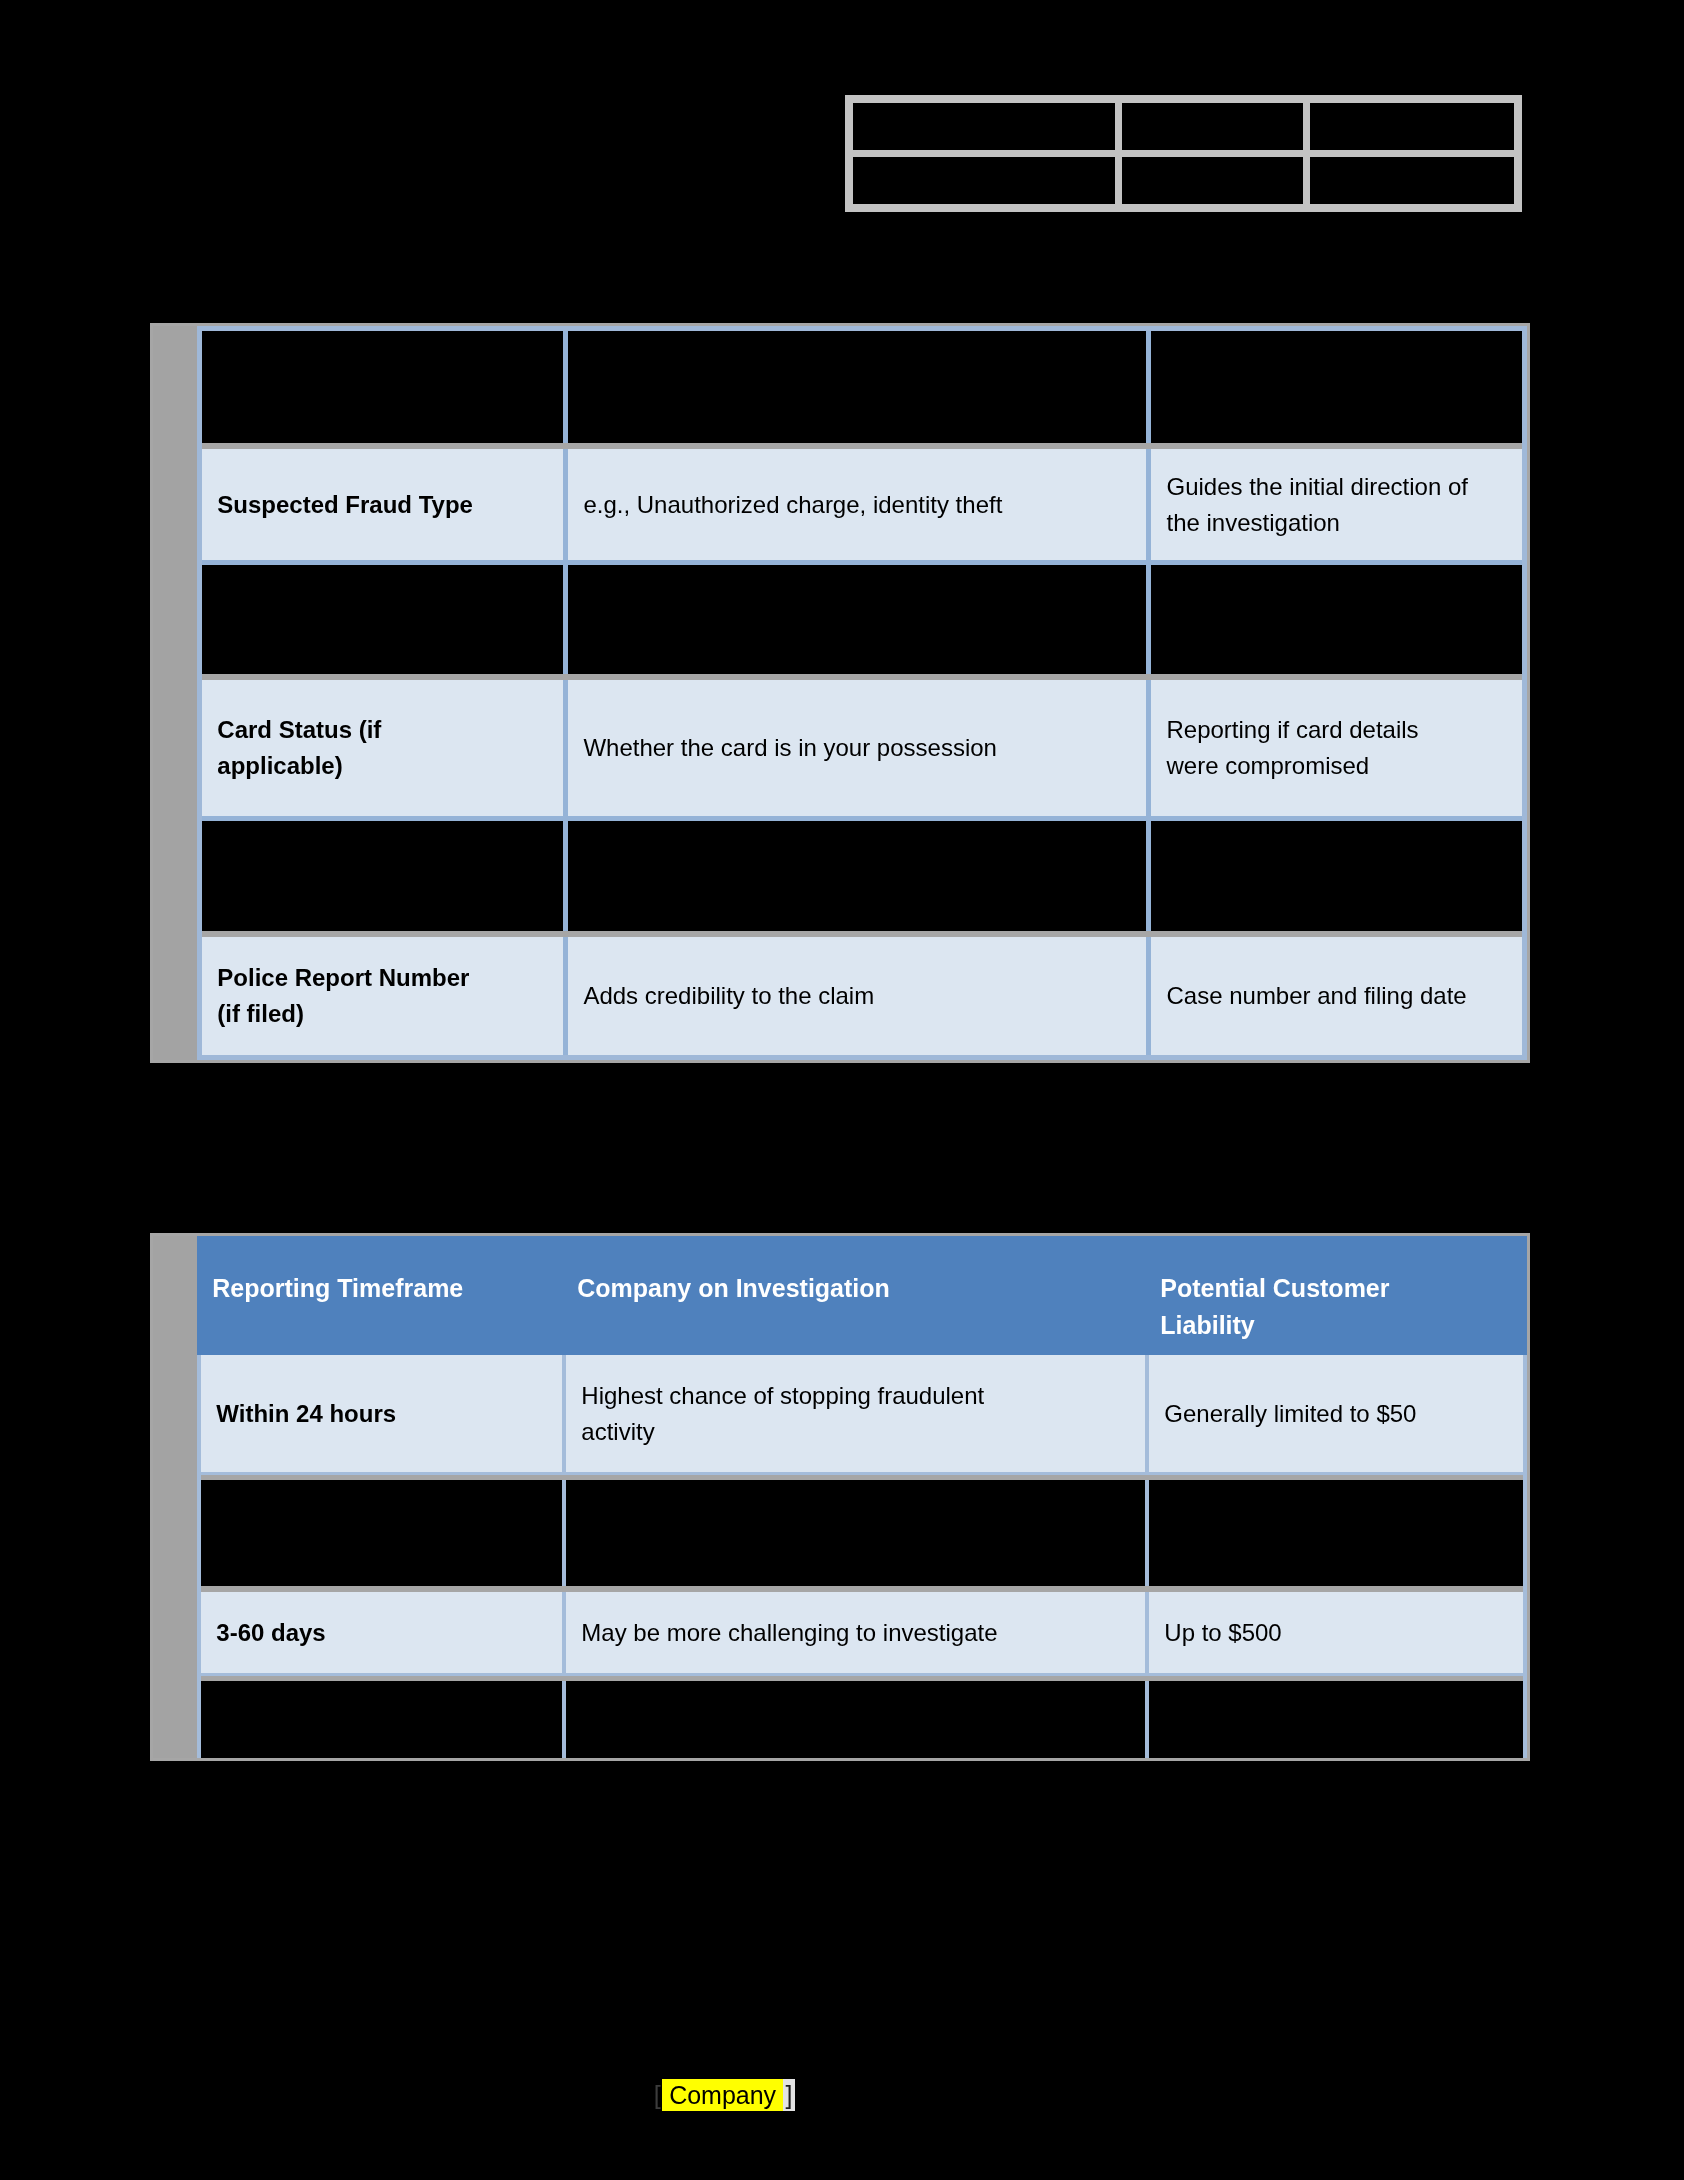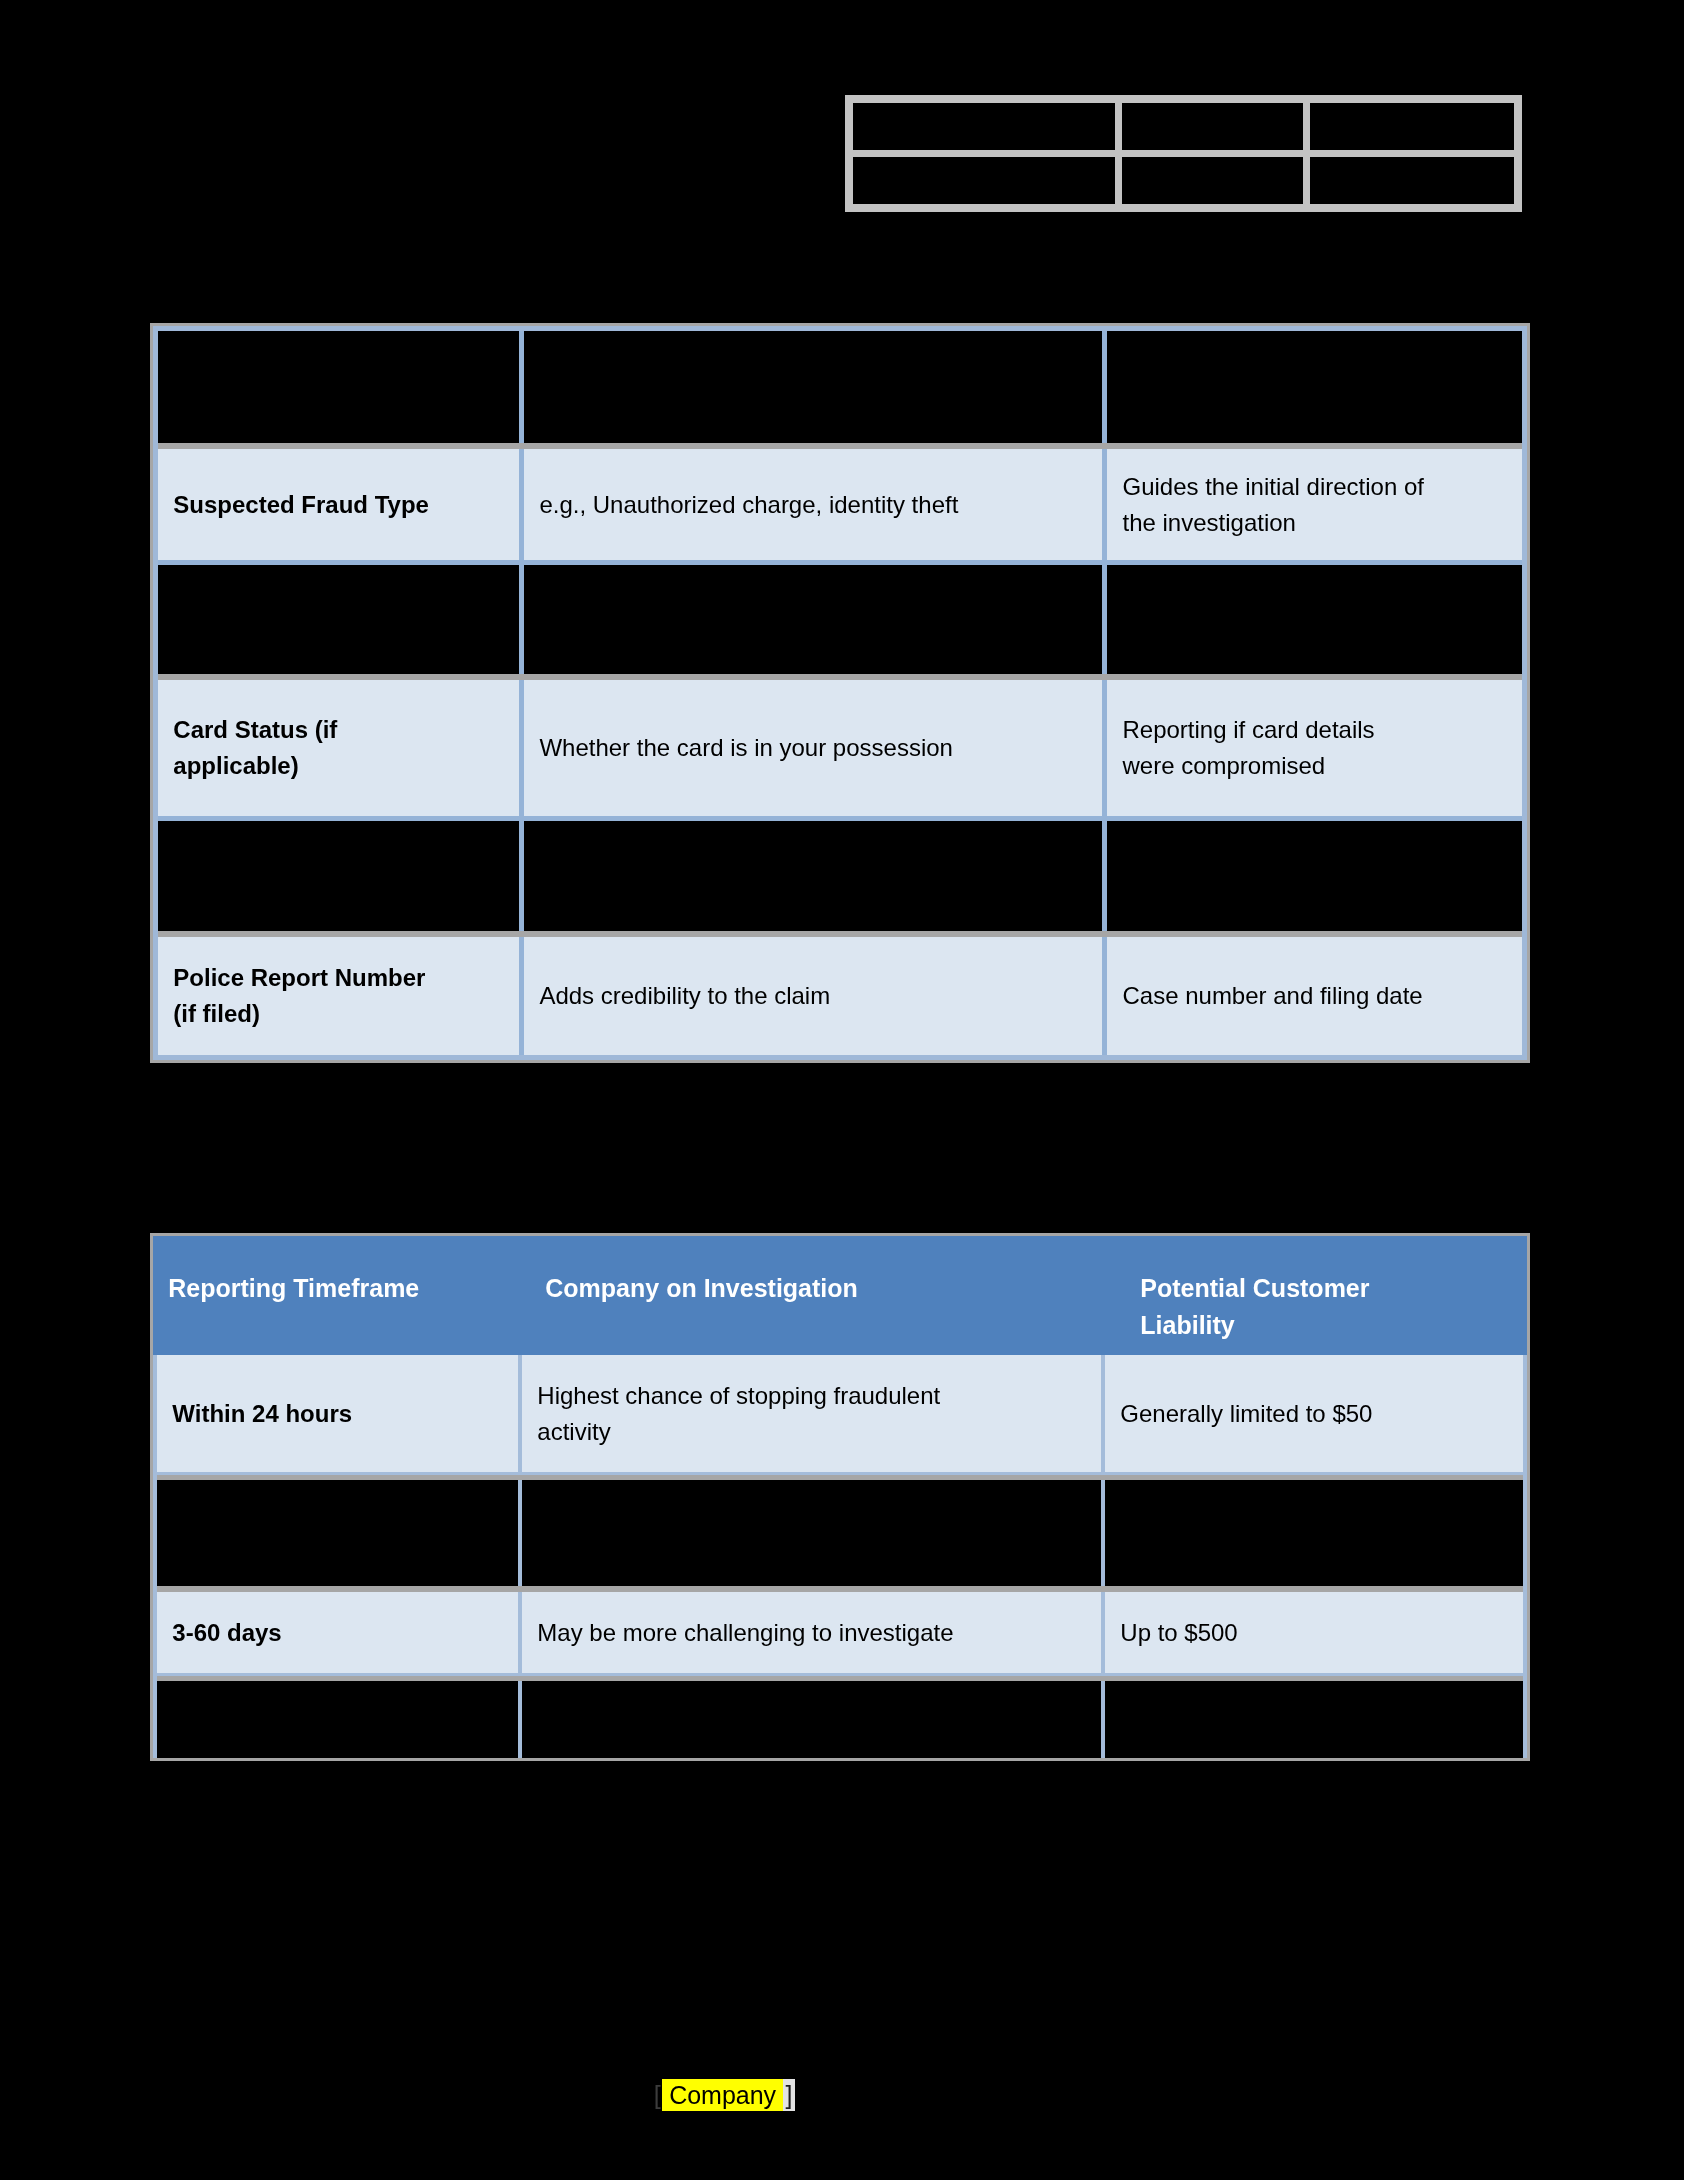--- a/index.html
+++ b/index.html
@@ -7,21 +7,21 @@
        font-family:"Liberation Sans",sans-serif;-webkit-font-smoothing:antialiased;}
   *{box-sizing:border-box;}
 
   
   .redtable{position:absolute;left:845px;top:95px;width:677px;height:117px;
             border:8.5px solid #c3c3c3;background:#c3c3c3;
             display:grid;grid-template-columns:262px 181px 1fr;grid-template-rows:1fr 1fr;gap:6.8px;}
   .redtable .rcell{background:#000;}
 
   
-  .tframe{position:absolute;border:3.4px solid #a6a6a6;background:#a3a3a3;}
+  .tframe{position:absolute;border:3.4px solid #a6a6a6;background:#a3a3a3;padding-left:44px;}
   .t1{left:150px;top:323px;width:1380px;}
   .t1-inner{border:5.1px solid #9fb8d8;background:#95b3d7;}
   .t2{left:150px;top:1233px;width:1380px;}
   .t2-inner{background:#a4bcda;}
 
   .row{display:grid;}
   .t1 .row{grid-template-columns:361px 578px 1fr;column-gap:5.1px;background:#95b3d7;}
   .t2 .row{grid-template-columns:361px 579px 1fr;column-gap:4px;background:#a4bcda;}
 
   .cell{min-width:0;}
@@ -36,21 +36,21 @@
   .t1 .row.black{border-bottom:6px solid #a6a6a6;}
   .t1 .row:last-child{border-bottom:0;}
 
   
   .t2 .row.blue{border-bottom:3.4px solid #a4bcda;}
   .t2 .row.black{border-top:5.1px solid #a6a6a6;border-bottom:6px solid #a6a6a6;}
   .t2 .row:last-child{border-bottom:0;}
   .t2-body{border-left:4.3px solid #a4bcda;border-right:4.3px solid #a4bcda;}
 
   
-  .t2 .hrow{grid-template-columns:365px 583px 1fr;column-gap:12px;background:#4f81bd;height:119px;}
+  .t2 .hrow{grid-template-columns:365px 583px 1fr;column-gap:0;background:#4f81bd;height:119px;}
   .t2 .hrow .cell{background:#4f81bd;color:#fff;font-weight:bold;font-size:25px;line-height:37px;
                   padding:34px 17px 0 15.3px;display:block;white-space:pre-line;}
 
   
   .t1 .r1{height:118px;} .t1 .r2{height:116px;} .t1 .r3{height:115px;}
   .t1 .r4{height:141px;} .t1 .r5{height:116px;} .t1 .r6{height:118px;}
   .t2 .r1{height:120px;} .t2 .r2{height:117px;} .t2 .r3{height:84px;} .t2 .r4{height:82px;}
 
   
   .ph-line{position:absolute;left:652px;top:2079px;height:32px;display:flex;align-items:stretch;

